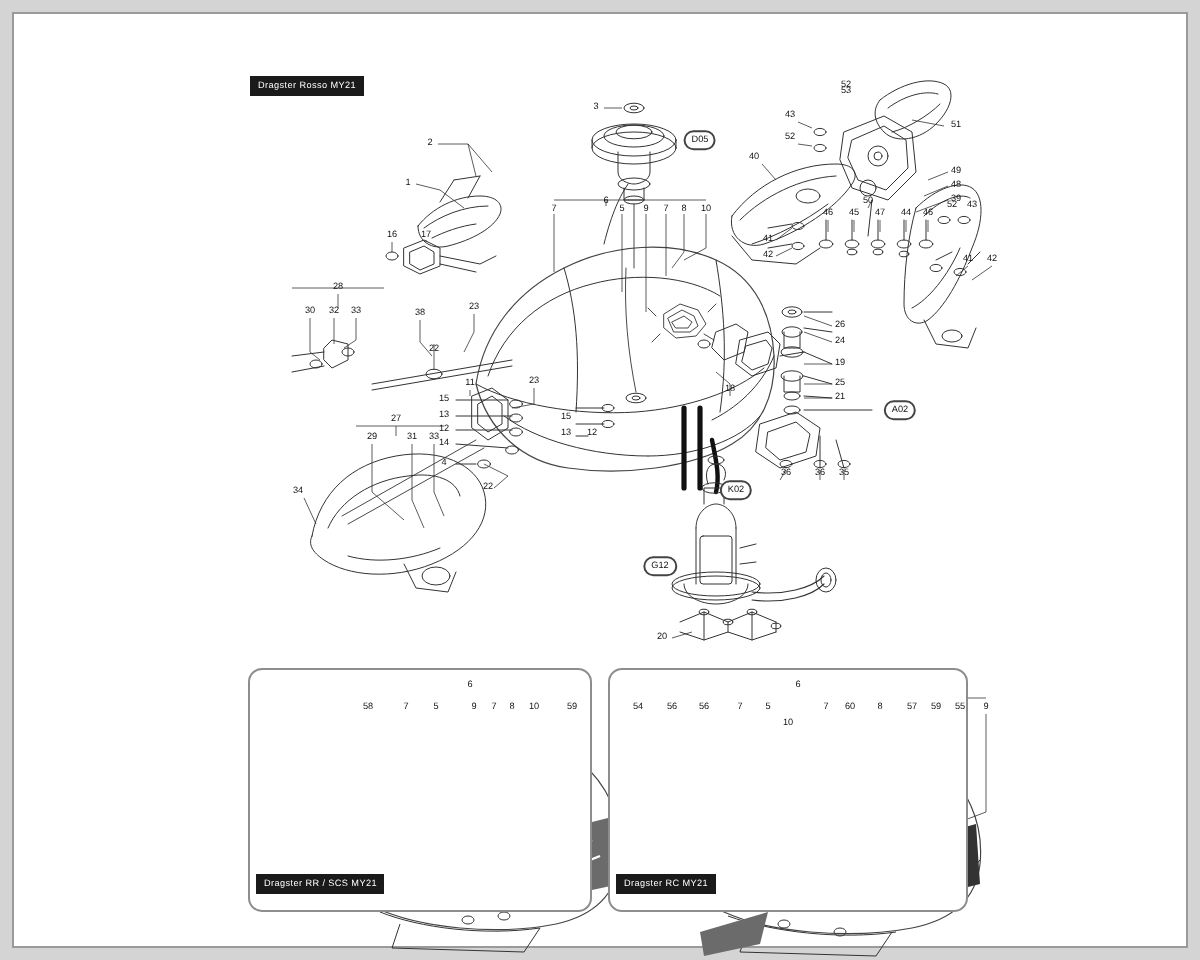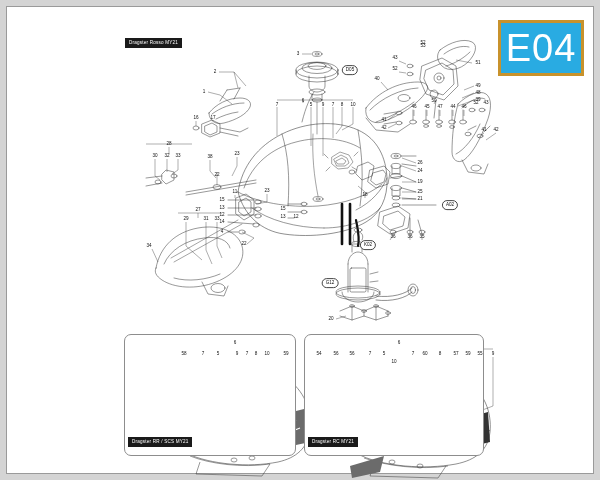--- a/index.html
+++ b/index.html
@@ -497,15 +497,14 @@
         <div class="num" style="left: 462px; top: 348px;">59</div>
         <div class="num" style="left: 474px; top: 348px;">55</div>
         <div class="num" style="left: 487px; top: 348px;">9</div>
       </div>
     <div id="inset-headers">
         <div class="num" style="left: 229px; top: 337px;">6</div>
         <div class="num" style="left: 393px; top: 337px;">6</div>
       </div>
   </div>
 
-  <div class="badge" style="background: rgb(41, 171, 226); border-color: rgb(200, 146, 44); color: rgb(255, 255, 255);">E04</div>
 
 </div>
 
 </body></html>

